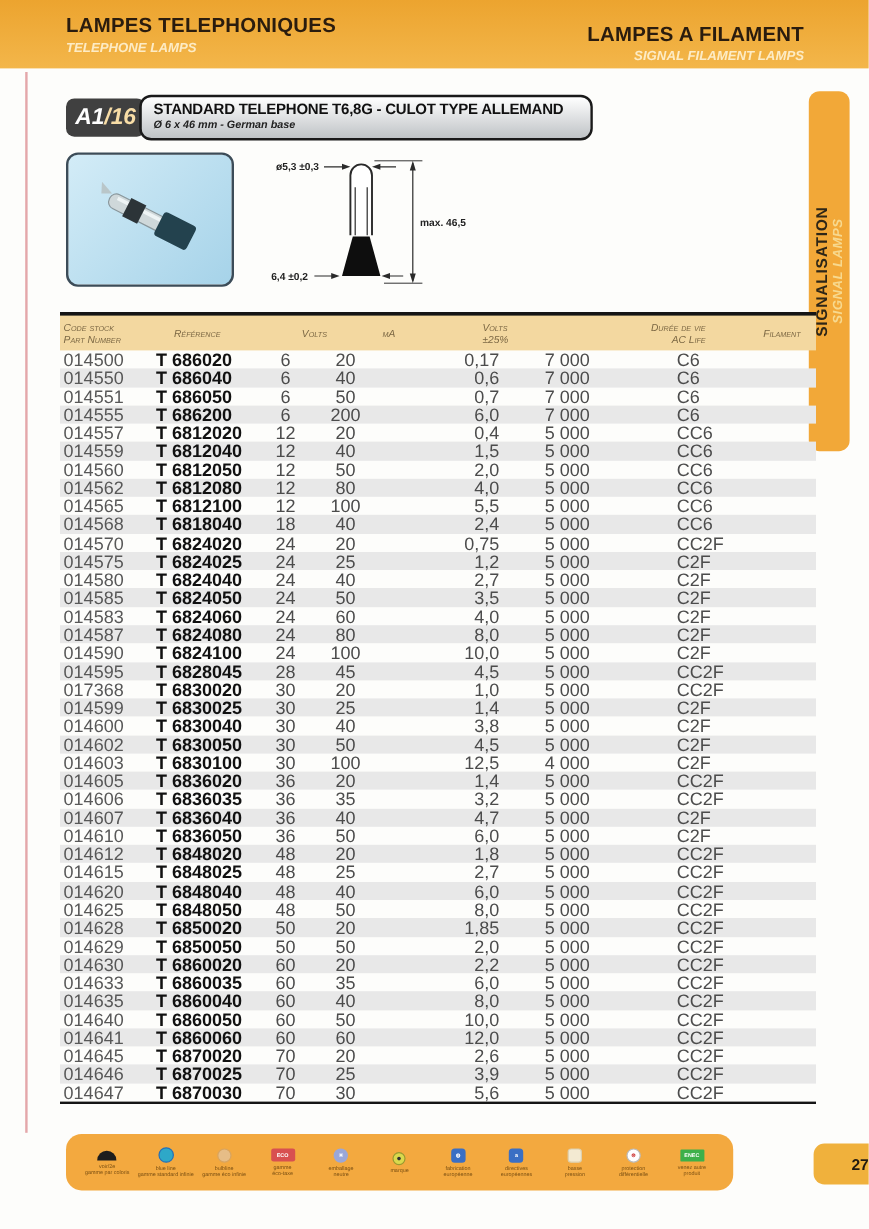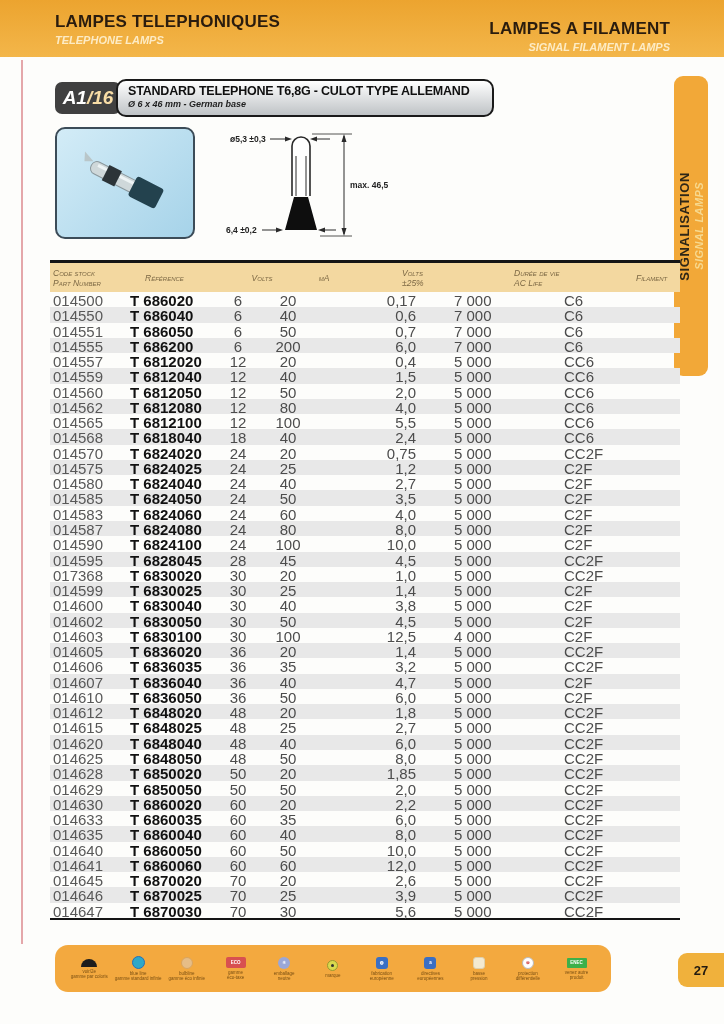--- a/index.html
+++ b/index.html
@@ -25,21 +25,21 @@
   
   .sidetab{left:674px;top:76px;width:34px;height:300px;background:#f2a838;border-radius:9px;display:flex;flex-direction:row;align-items:center;justify-content:center;gap:1px;}
   .vtxt{writing-mode:vertical-rl;transform:rotate(180deg);white-space:nowrap;}
   .sv1{font-size:13px;font-weight:bold;color:#2e2617;letter-spacing:.6px;}
   .sv2{font-size:11px;font-weight:bold;font-style:italic;color:#f7d98f;letter-spacing:.4px;}
   
   .thead{left:50px;top:260px;width:630px;height:32px;background:#f3d8a0;border-top:3px solid #151515;box-sizing:border-box;display:grid;grid-template-columns:80px 86px 44px 56px 100px 112px 1fr;align-items:center;gap:12px;}
   .hc{font-size:8.5px;font-style:italic;font-variant:small-caps;color:#7c6844;line-height:10px;padding-left:3px;}
   .hc.ctr{text-align:center;padding-left:0;}
   .hc.p4{padding-left:38px;}
-  .hc.p5{padding-left:38px;}
+  .hc.p5{padding-left:38px;text-align:right;}
   .hc.p6{padding-left:36px;}
   #rows{left:50px;top:292px;width:630px;border-bottom:2.5px solid #151515;box-sizing:border-box;}
   .row{display:grid;grid-template-columns:80px 86px 44px 56px 100px 112px 1fr;align-items:center;height:15.28px;font-size:15px;color:#4c4c4c;}
   .row:nth-child(even){background:#e8e8e8;}
   .c{white-space:nowrap;}
   .c0{padding-left:3px;color:#585858;}
   .c1{font-weight:bold;color:#111;}
   .c2,.c3{text-align:center;}
   .c4{padding-left:38px;text-align:right;}
   .c5{padding-left:38px;}
@@ -54,21 +54,21 @@
   .g-red-badge{width:20px;height:11px;background:#d85050;border-radius:2px;}
   .g-purple-circle{width:12px;height:12px;background:#9aa7d8;border-radius:50%;color:#fff;}
   .g-green-dot{width:11px;height:11px;background:#d9d94d;border-radius:50%;border:1px solid #9a9a30;box-sizing:border-box;position:relative;}
   .g-green-dot::after{content:"";position:absolute;left:3px;top:3px;width:3px;height:3px;background:#333;border-radius:50%;}
   .g-blue-square-globe,.g-blue-square-a{width:12px;height:12px;background:#3a6fc4;border-radius:3px;color:#fff;}
   .g-cream-square{width:12px;height:12px;background:#f3ead2;border:1px solid #ddd0ae;border-radius:3px;box-sizing:border-box;}
   .g-seal{width:12px;height:12px;background:#fff;border:1px solid #bbb;border-radius:50%;color:#c33;box-sizing:border-box;}
   .g-green-label{width:20px;height:10px;background:#3db04a;border-radius:1px;}
   .cap{font-size:4.5px;line-height:5px;color:#7a4f12;text-align:center;white-space:nowrap;}
   
-  .pagetab{left:678px;top:953px;width:46px;height:34px;background:#f0b13c;border-radius:9px 0 0 9px;display:flex;align-items:center;justify-content:center;font-size:13px;font-weight:bold;color:#221a10;}
+  .pagetab{left:678px;top:953px;width:46px;height:34px;background:#f0b13c;border-radius:9px 0 0 9px;display:flex;align-items:center;justify-content:flex-end;font-size:13px;font-weight:bold;color:#221a10;}
   svg text{font-family:"Liberation Sans",sans-serif;}
 </style>
 </head>
 <body>
 
 <div class="abs topband">
   <div class="abs hl">
     <div class="htitle">LAMPES TELEPHONIQUES</div>
     <div class="hsub">TELEPHONE LAMPS</div>
   </div>

